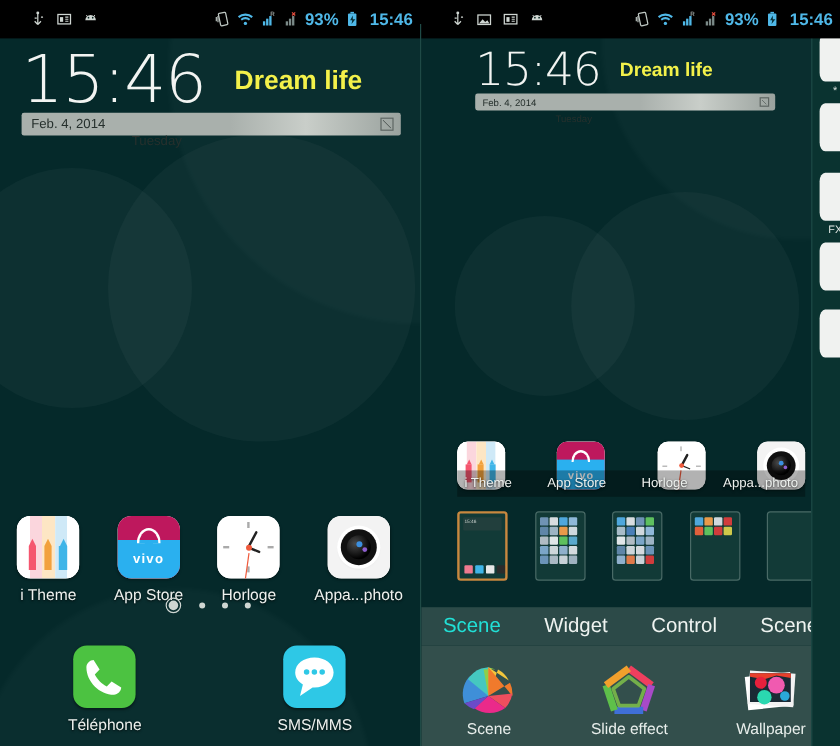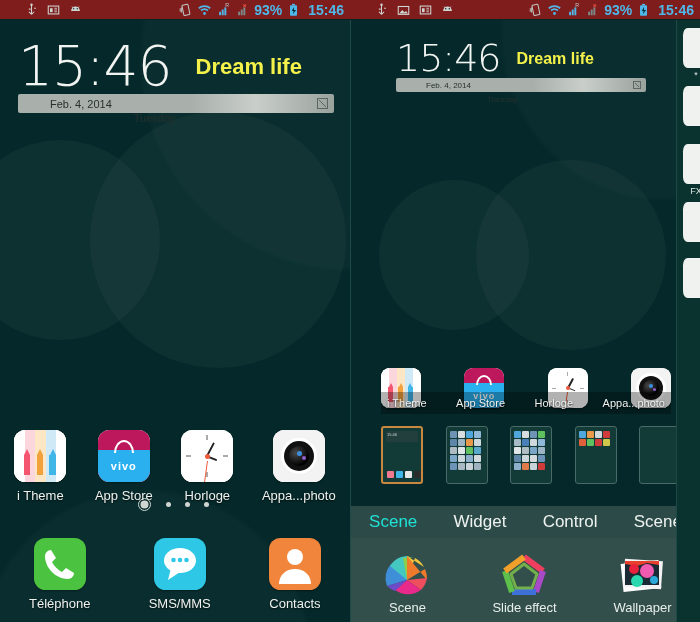--- a/index.html
+++ b/index.html
@@ -3,21 +3,21 @@
 <meta charset="utf-8">
 <style>
   * { margin:0; padding:0; box-sizing:border-box; }
   html,body { width:700px; height:622px; overflow:hidden; background:#04211e;
               font-family:"Liberation Sans", sans-serif; }
 
   .screen { position:relative; width:700px; height:622px; overflow:hidden;
             background:#052623; }
 
   
-  .statusbar { position:absolute; top:0; height:19px; background:#7f1d1d;
+  .statusbar { position:absolute; top:0; height:32px; background:#000000;
                display:flex; align-items:center; color:#5ec8f0;padding-left:16px; }
   .sb-left  { left:0;   width:350px; }
   .sb-right { left:350px; width:350px; }
   .sb-icons-l { display:flex; align-items:center; gap:7px; padding-left:8px; }
   .sb-icons-r { margin-left:auto; display:flex; align-items:center; gap:4px; padding-right:6px; }
   .sb-ico { width:15px; height:14px; display:block; }
   .sb-txt { font-size:14px; font-weight:bold; color:#4fb8e8; letter-spacing:0px; }
   .sb-time { font-size:14px; font-weight:bold; color:#4fb8e8; margin-left:3px; }
 
   
@@ -36,21 +36,21 @@
            filter:blur(2px); }
 
   
   .clockw { position:absolute; }
   .clock-time { font-family:"DejaVu Sans", sans-serif; font-weight:200;
                 color:#f2f4f2; line-height:0.95; letter-spacing:-1px; }
   .dream { color:#f3f14a; font-weight:bold; }
   .datebar { position:relative; border-radius:2px;
              background:linear-gradient(to right,#a9b0ac 0%,#a9b0ac 55%,#c9cec9 75%,#9aa29e 100%);
              display:flex; align-items:center; }
-  .datebar .d1 { color:#26302d;margin-left:24px; }
+  .datebar .d1 { color:#26302d; }
   .datebar .d2 { color:#26302d;margin-top:28px; }
   .penbox { position:absolute; border:1px solid #5e6663; }
   .penbox:after{ content:""; position:absolute; left:1px; top:1px; right:1px; bottom:1px;
                  background:linear-gradient(45deg, transparent 45%, #5e6663 46%, #5e6663 54%, transparent 55%); }
 
   
   .approw { position:absolute; display:flex; }
   .appcell { display:flex; flex-direction:column; align-items:center; }
   .appicon { position:relative; border-radius:22%; overflow:hidden;
              background:#fff; box-shadow:0 1px 2px rgba(0,0,0,.35); }
@@ -239,29 +239,20 @@
       <div class="appcell">
         <div class="dico sms" style="width:52px;height:52px;">
           <svg viewBox="0 0 52 52" width="52" height="52">
             <path d="M26 10c-9 0-16 5.5-16 12.5 0 4 2.5 7.6 6.4 9.9L14 42l10.5-7.1c0.5 0 1 .1 1.5.1 9 0 16-5.5 16-12.5S35 10 26 10z" fill="#fff"></path>
             <circle cx="19.5" cy="22" r="2.3" fill="#2ec8e6"></circle>
             <circle cx="26" cy="22" r="2.3" fill="#2ec8e6"></circle>
             <circle cx="32.5" cy="22" r="2.3" fill="#2ec8e6"></circle>
           </svg>
         </div>
         <div class="applabel" style="font-size:13px;margin-top:6px;">SMS/MMS</div>
-      </div>
-      <div class="appcell">
-        <div class="dico ct" style="width:52px;height:52px;">
-          <svg viewBox="0 0 52 52" width="52" height="52">
-            <circle cx="26" cy="19" r="8" fill="#fff"></circle>
-            <path d="M10 46c0-9 7-15 16-15s16 6 16 15z" fill="#fff"></path>
-          </svg>
-        </div>
-        <div class="applabel" style="font-size:13px;margin-top:6px;">Contacts</div>
       </div>
     </div>
   </div>
 
   <div class="panel panel-right">
     <div class="wall">
       <div class="circ" style="left:28px;top:160px;width:150px;height:150px;"></div>
       <div class="circ" style="left:125px;top:140px;width:190px;height:190px;"></div>
       <div class="sheen" style="left:150px;top:-150px;width:330px;height:330px;"></div>
     </div>

